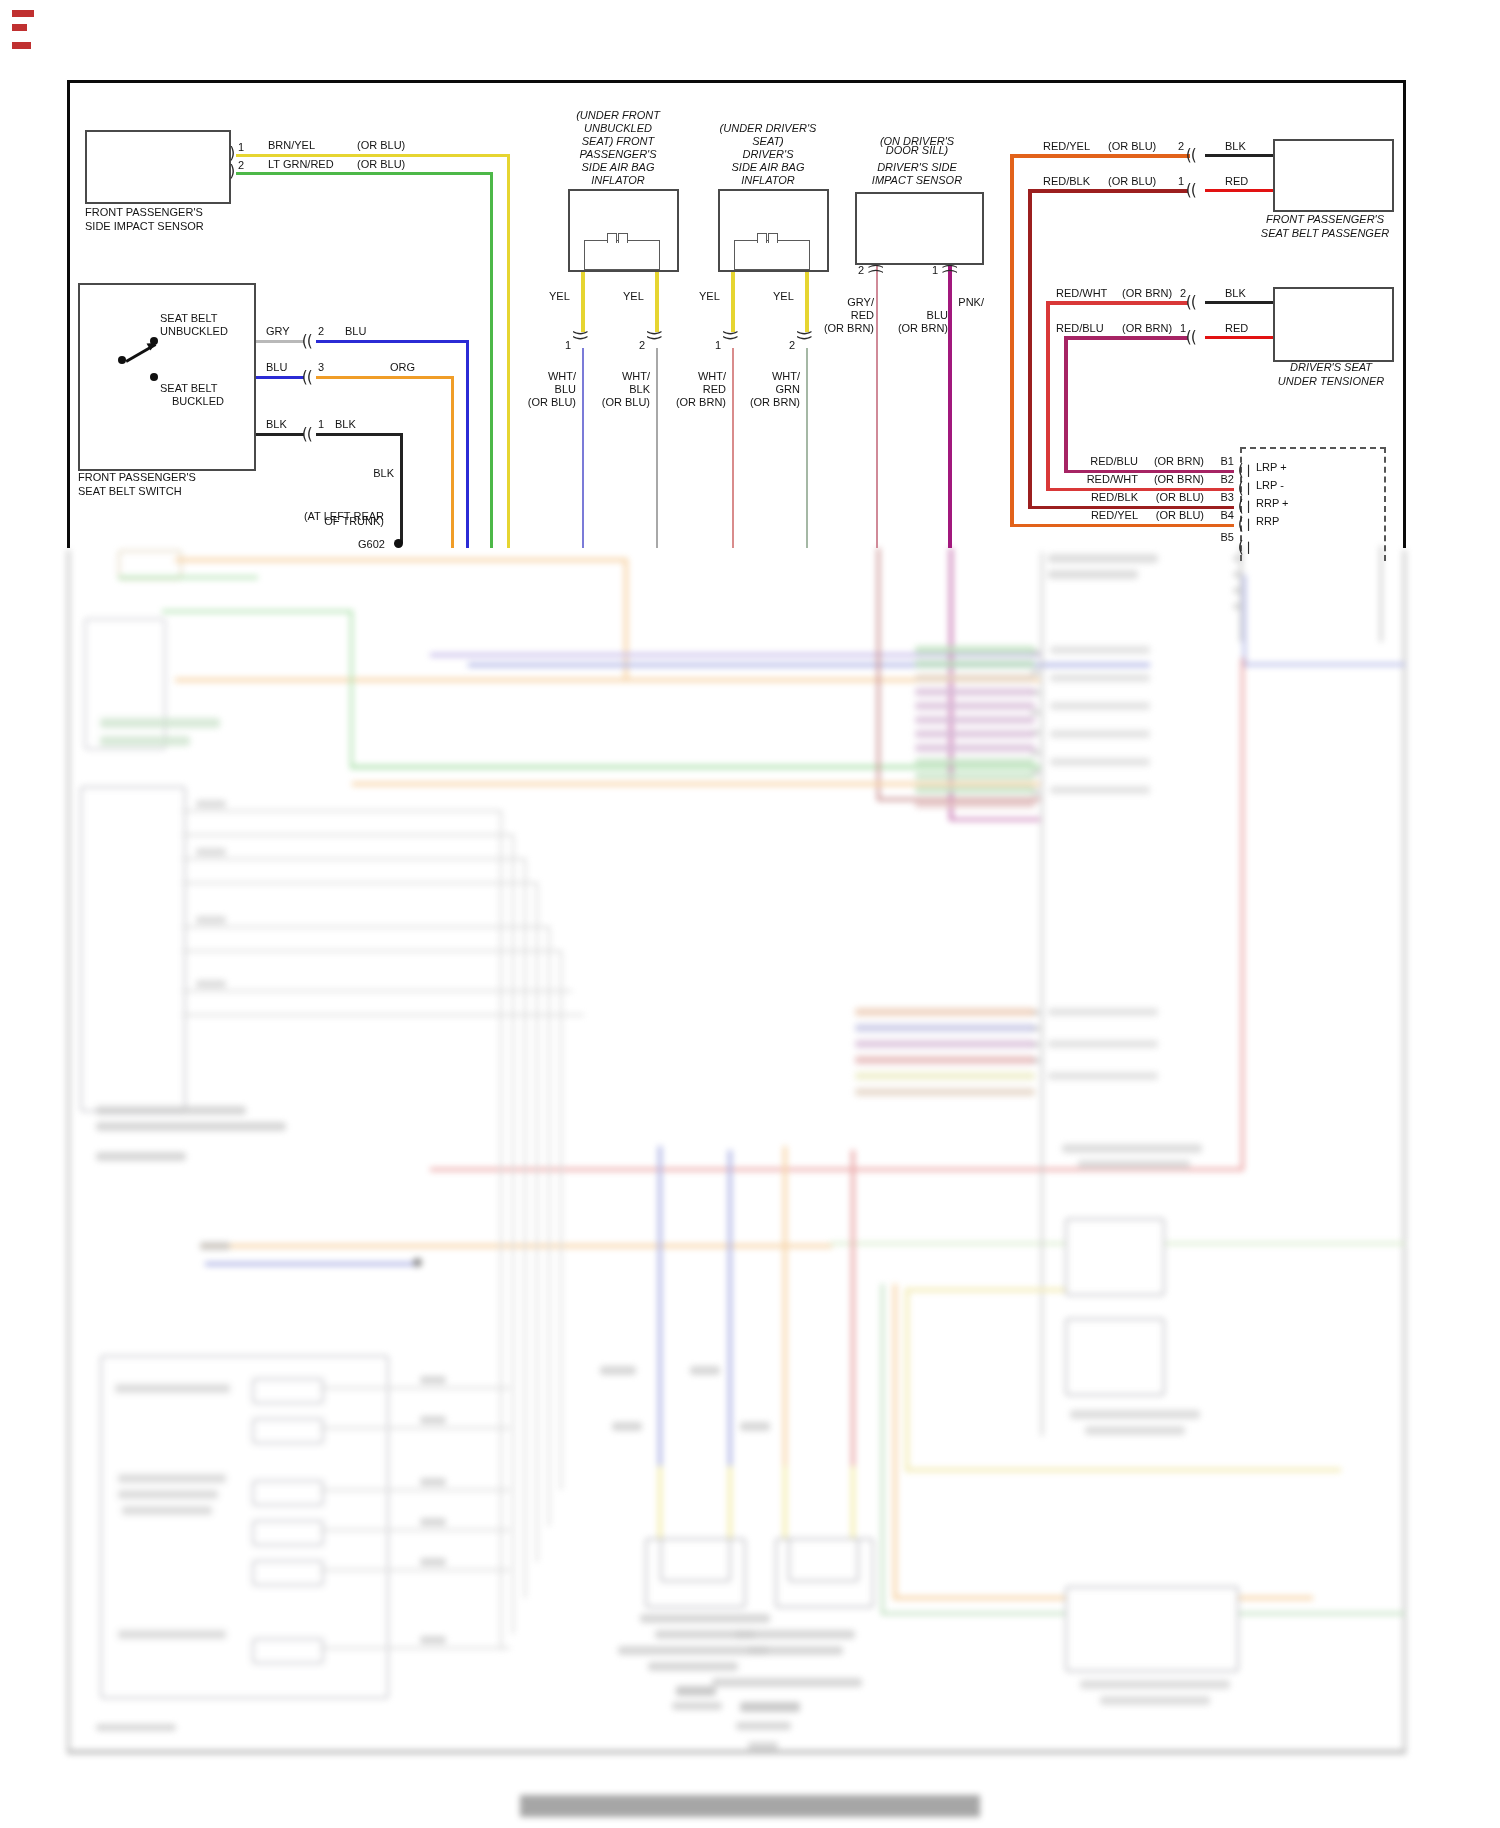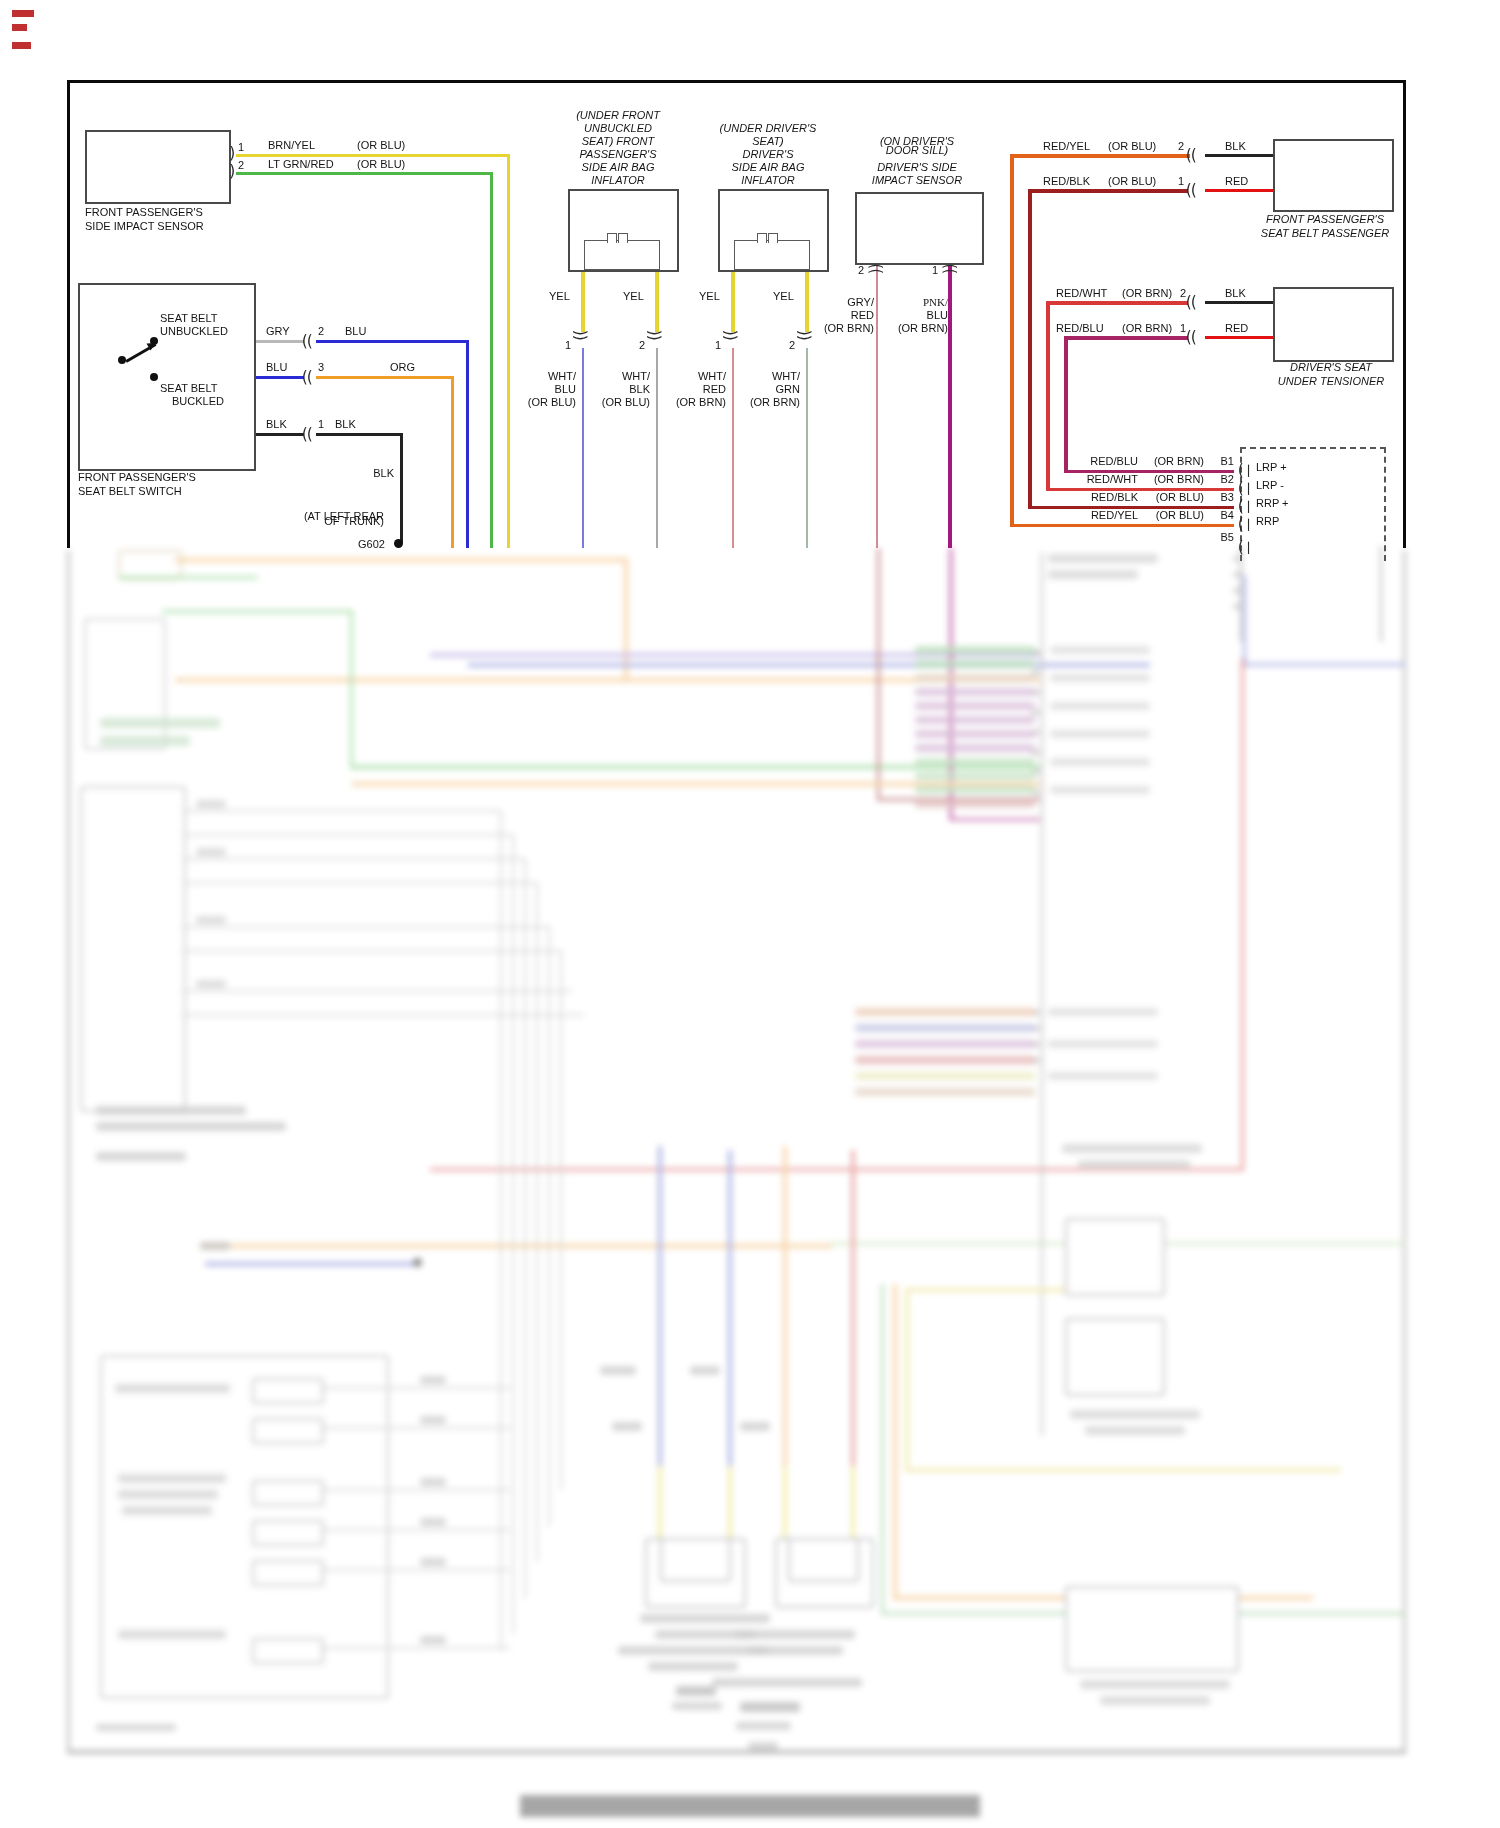--- a/index.html
+++ b/index.html
@@ -180,21 +180,21 @@
   <span class="lbl ctr" style="left:852px;top:161px;width:130px;">DRIVER'S SIDE</span>
   <span class="lbl ctr" style="left:852px;top:174px;width:130px;">IMPACT SENSOR</span>
   <div class="box" style="left:855px;top:192px;width:125px;height:69px;"></div>
   <span class="cad" style="left:870px;top:259px;"></span>
   <span class="cad" style="left:944px;top:259px;"></span>
   <span class="lbl" style="left:858px;top:264px;">2</span>
   <span class="lbl" style="left:932px;top:264px;">1</span>
   <span class="lbl rt" style="left:818px;top:296px;width:56px;">GRY/</span>
   <span class="lbl rt" style="left:818px;top:309px;width:56px;">RED</span>
   <span class="lbl rt" style="left:818px;top:322px;width:56px;">(OR BRN)</span>
-  <span class="lbl rt" style="left:892px;top:296px;width:56px;font-family:Liberation Serif, serif;">PNK/</span>
+  <span class="lbl rt" style="left:928px;top:296px;width:56px;">PNK/</span>
   <span class="lbl rt" style="left:892px;top:309px;width:56px;">BLU</span>
   <span class="lbl rt" style="left:892px;top:322px;width:56px;">(OR BRN)</span>
 
   <div class="box" style="left:1273px;top:139px;width:117px;height:69px;"></div>
   <span class="lbl ctr" style="left:1258px;top:213px;width:134px;">FRONT PASSENGER'S</span>
   <span class="lbl ctr" style="left:1258px;top:227px;width:134px;">SEAT BELT PASSENGER</span>
   <span class="lbl" style="left:1043px;top:140px;">RED/YEL</span>
   <span class="lbl" style="left:1108px;top:140px;">(OR BLU)</span>
   <span class="lbl" style="left:1178px;top:140px;">2</span>
   <span class="ca" style="left:1184px;top:148px;"></span>

